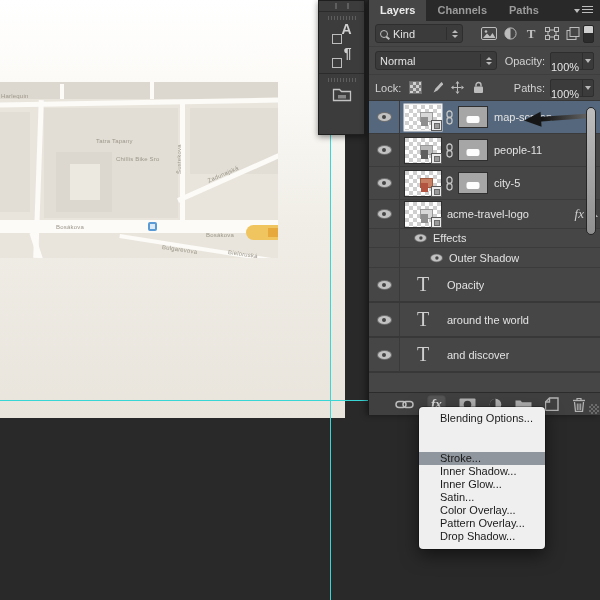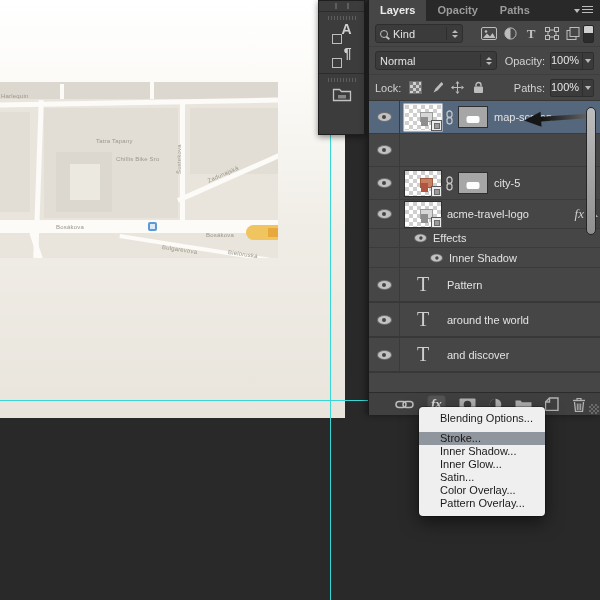--- a/index.html
+++ b/index.html
@@ -51,21 +51,21 @@
   #kind-select{width:92px;margin-right:16px}
   #blend-select{width:140px;margin-right:8px}
   .mag{width:6px;height:6px;border:1.5px solid #bdbdbd;border-radius:50%;position:relative;margin-right:5px}
   .mag:after{content:"";position:absolute;left:5px;top:6px;width:4px;height:1.5px;background:#bdbdbd;transform:rotate(40deg)}
   .fbtn{display:flex;align-items:center;justify-content:center;width:20px;height:18px;margin:0 1px}
   .tglyph{font-family:"Liberation Serif",serif;font-size:13px;color:#c0c0c0;font-weight:bold;font-style:normal}
   #filter-toggle{margin-left:auto;width:9px;height:16px;border:1px solid #262626;border-radius:2px;
                  background:linear-gradient(#cfcfcf 0 45%,#2c2c2c 45% 100%)}
   .lbl{font-size:11px;color:#d2d2d2;margin-right:5px}
   .val-combo{width:44px;height:18px;background:#3b3b3b;border:1px solid #2e2e2e;border-radius:2px;display:flex;box-sizing:border-box}
-  .val-combo .v{flex:1;font-size:11px;color:#e5e5e5;text-align:right;padding:1px 3px 0 0}
+  .val-combo .v{flex:1;font-size:11px;color:#e5e5e5;text-align:right;padding:8px 3px 0 0}
   .val-combo .dd{width:13px;border-left:1px solid #2e2e2e;display:flex;align-items:center;justify-content:center}
   .val-combo .dd i{width:0;height:0;border-left:3px solid transparent;border-right:3px solid transparent;border-top:4px solid #b9b9b9}
   .lockico{display:flex;align-items:center;justify-content:center;width:19px;height:16px;margin-right:2px}
   .checker-sm{width:11px;height:11px;border:1px solid #6e6e6e;
      background:repeating-conic-gradient(#cfcfcf 0% 25%,#7c7c7c 0% 50%);background-size:6px 6px}
   
   #layers-list{position:absolute;left:0;top:101px;right:0;bottom:23px;overflow:hidden}
   .layer-row{display:flex;align-items:stretch;border-bottom:1px solid #3b3b3b;box-sizing:border-box;position:relative}
   .t-image{height:33px}.row-acme{height:29px}.t-effects-group{height:19px}.t-effect{height:20px}
   .t-text{height:35px;border-bottom:2px solid #383838}
@@ -108,21 +108,21 @@
      background:repeating-conic-gradient(#6a6a6a 0% 25%,transparent 0% 50%);background-size:4px 4px}
   
   #scroll-thumb{position:absolute;left:217px;top:107px;width:10px;height:128px;z-index:6;border-radius:5px;
                 background:linear-gradient(180deg,#bdbdbd,#8f8f8f);border:1px solid #262626;box-sizing:border-box}
   #annotation-arrow{position:absolute;left:152px;top:107px;z-index:5}
   
   #style-menu{position:absolute;left:419px;top:407px;width:126px;z-index:10;background:#efefef;border-radius:4px;
               padding:5px 0 6px;box-shadow:0 6px 18px rgba(0,0,0,.55),0 0 0 1px rgba(0,0,0,.25)}
   .menu-item{height:13px;line-height:13px;padding-left:21px;font-size:11px;color:#1a1a1a;white-space:nowrap}
   .menu-item.hl{background:#8f969e}
-  .menu-item.gap{margin-bottom:7px}
+  .menu-item.gap{margin-bottom:27px}
 </style>
 </head>
 <body>
 
 <div id="canvas">
   <div id="map">
     <div class="blk" style="left:0;top:0;width:278px;height:17px"></div>
     <div class="street" style="left:60px;top:2px;width:4px;height:15px"></div>
     <div class="street" style="left:150px;top:0;width:4px;height:17px"></div>
     <div class="blk lt" style="left:44px;top:26px;width:134px;height:110px"></div>
@@ -179,21 +179,21 @@
     <span class="dock-folder"><svg width="20" height="15">
           <path d="M1.5 13.5 v-11 h6 l2 2 h9 v9 z" fill="none" stroke="#c3c3c3" stroke-width="1.3"></path>
           <rect x="6" y="8" width="8" height="3.5" fill="#c3c3c3" opacity=".55"></rect>
         </svg></span>
   </div>
 </div>
 
 <div id="panel">
   <div id="tabbar">
     <div class="tab active">Layers</div>
-    <div class="tab">Opacity</div>
+    <div class="tab">Channels</div>
     <div class="tab">Paths</div>
     <div id="panel-menu-btn">
       <span class="tri"></span>
       <span class="lines"></span>
     </div>
   </div>
 
   <div class="ctl-row" id="filter-row">
     <div class="select" id="kind-select">
       <span class="mag"></span>
@@ -306,42 +306,61 @@
           <span class="mask-thumb">
             <i></i>
           </span>
           <span class="lname">map-screen</span>
         </div>
       </div>
       <div class="layer-row t-image">
         <div class="eye-cell">
           <span class="eye"></span>
         </div>
-      </div>
-      <div class="layer-row t-image">
-        <div class="eye-cell">
-          <span class="eye"></span>
-        </div>
         <div class="row-body">
           <span class="thumb">
-            <i class="sh1 v2"></i>
-            <i class="sh2 v2"></i>
+            <i class="sh1 v1"></i>
+            <i class="sh2 v1"></i>
             <span class="so-badge"></span>
           </span>
           <span class="chain">
             <svg width="9" height="15" viewBox="0 0 9 15">
               <g fill="none" stroke="#c4c4c4" stroke-width="1.3">
                 <rect x="2" y="1" width="5" height="6.5" rx="2.4"></rect>
                 <rect x="2" y="7.5" width="5" height="6.5" rx="2.4"></rect>
               </g>
             </svg>
           </span>
           <span class="mask-thumb">
             <i></i>
           </span>
+          <span class="lname">people-11</span>
+        </div>
+      </div>
+      <div class="layer-row t-image">
+        <div class="eye-cell">
+          <span class="eye"></span>
+        </div>
+        <div class="row-body">
+          <span class="thumb">
+            <i class="sh1 v2"></i>
+            <i class="sh2 v2"></i>
+            <span class="so-badge"></span>
+          </span>
+          <span class="chain">
+            <svg width="9" height="15" viewBox="0 0 9 15">
+              <g fill="none" stroke="#c4c4c4" stroke-width="1.3">
+                <rect x="2" y="1" width="5" height="6.5" rx="2.4"></rect>
+                <rect x="2" y="7.5" width="5" height="6.5" rx="2.4"></rect>
+              </g>
+            </svg>
+          </span>
+          <span class="mask-thumb">
+            <i></i>
+          </span>
           <span class="lname">city-5</span>
         </div>
       </div>
       <div class="layer-row t-image row-acme">
         <div class="eye-cell">
           <span class="eye"></span>
         </div>
         <div class="row-body">
           <span class="thumb">
             <i class="sh1 v3"></i>
@@ -359,30 +378,30 @@
         <div class="eye-cell"></div>
         <div class="row-body">
           <span class="eye sm fxrow-eye"></span>
           <span class="lname">Effects</span>
         </div>
       </div>
       <div class="layer-row t-effect">
         <div class="eye-cell"></div>
         <div class="row-body">
           <span class="eye sm fxrow-eye"></span>
-          <span class="lname">Inner Shadow</span>
+          <span class="lname">Outer Shadow</span>
         </div>
       </div>
       <div class="layer-row t-text">
         <div class="eye-cell">
           <span class="eye"></span>
         </div>
         <div class="row-body">
           <span class="tthumb">T</span>
-          <span class="lname">Pattern</span>
+          <span class="lname">Opacity</span>
         </div>
       </div>
       <div class="layer-row t-text">
         <div class="eye-cell">
           <span class="eye"></span>
         </div>
         <div class="row-body">
           <span class="tthumb">T</span>
           <span class="lname">around the world</span>
         </div>
@@ -462,13 +481,14 @@
 </div>
 
 <div id="style-menu">
     <div class="menu-item gap">Blending Options...</div>
     <div class="menu-item hl">Stroke...</div>
     <div class="menu-item">Inner Shadow...</div>
     <div class="menu-item">Inner Glow...</div>
     <div class="menu-item">Satin...</div>
     <div class="menu-item">Color Overlay...</div>
     <div class="menu-item">Pattern Overlay...</div>
+    <div class="menu-item">Drop Shadow...</div>
   </div>
 
 </body></html>

